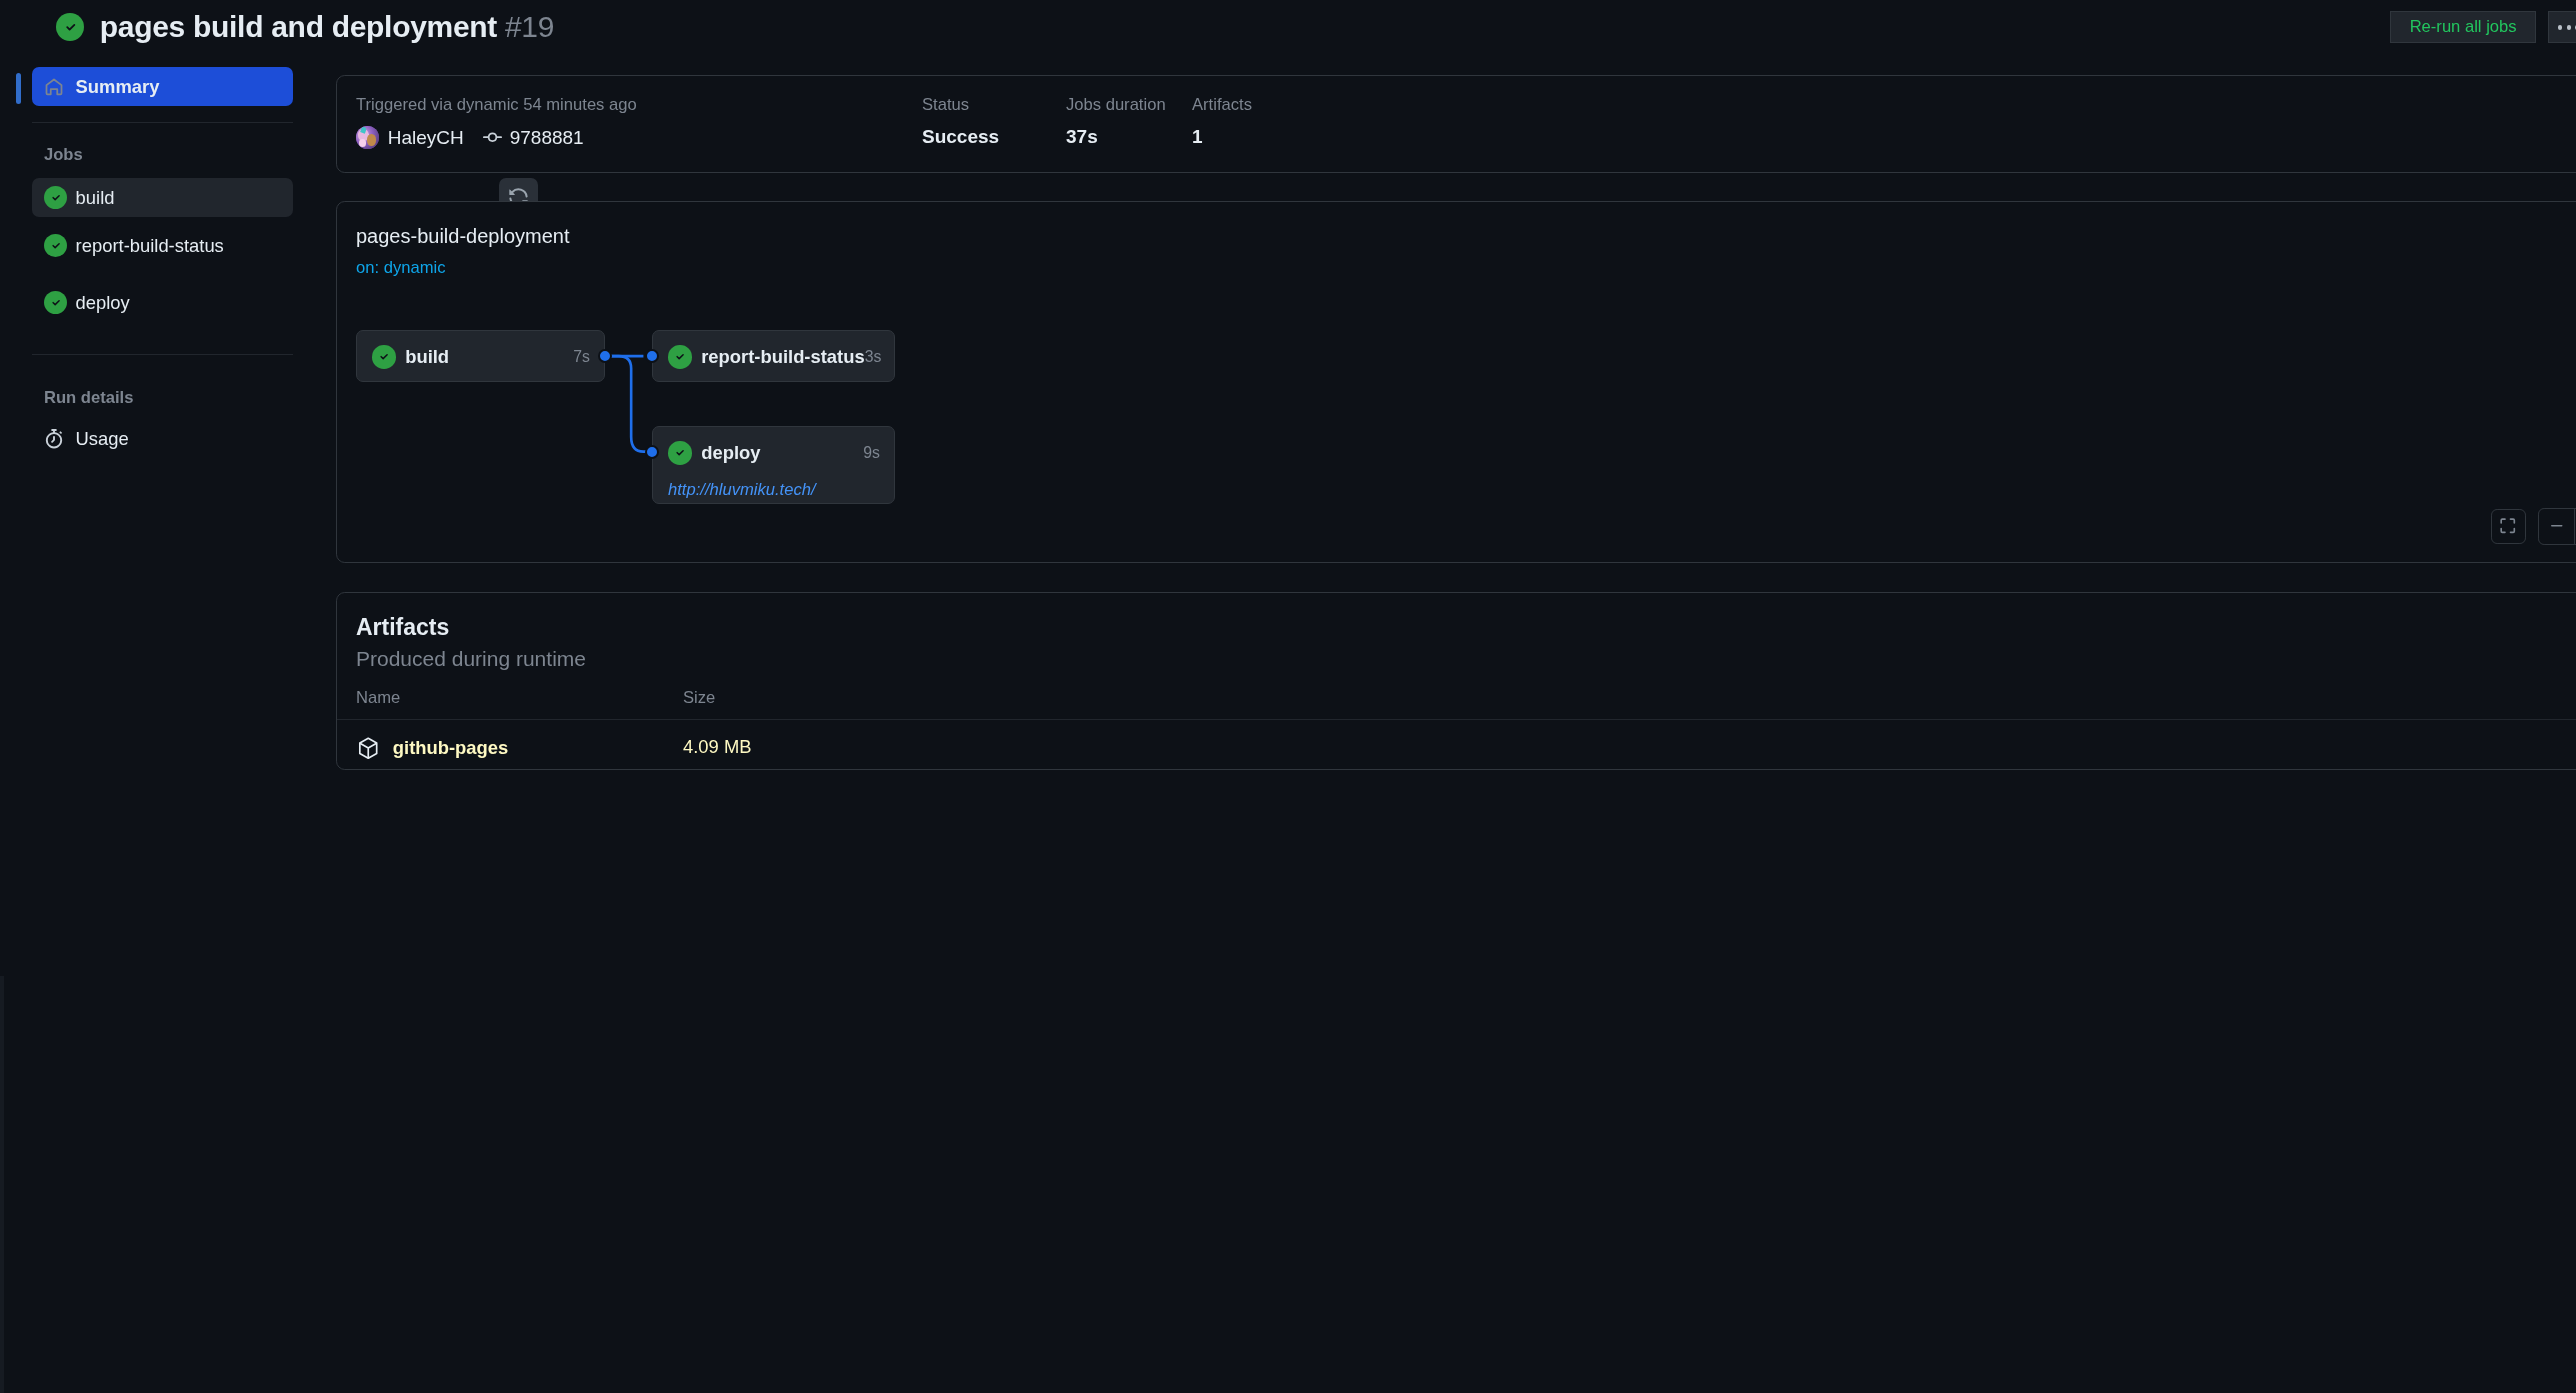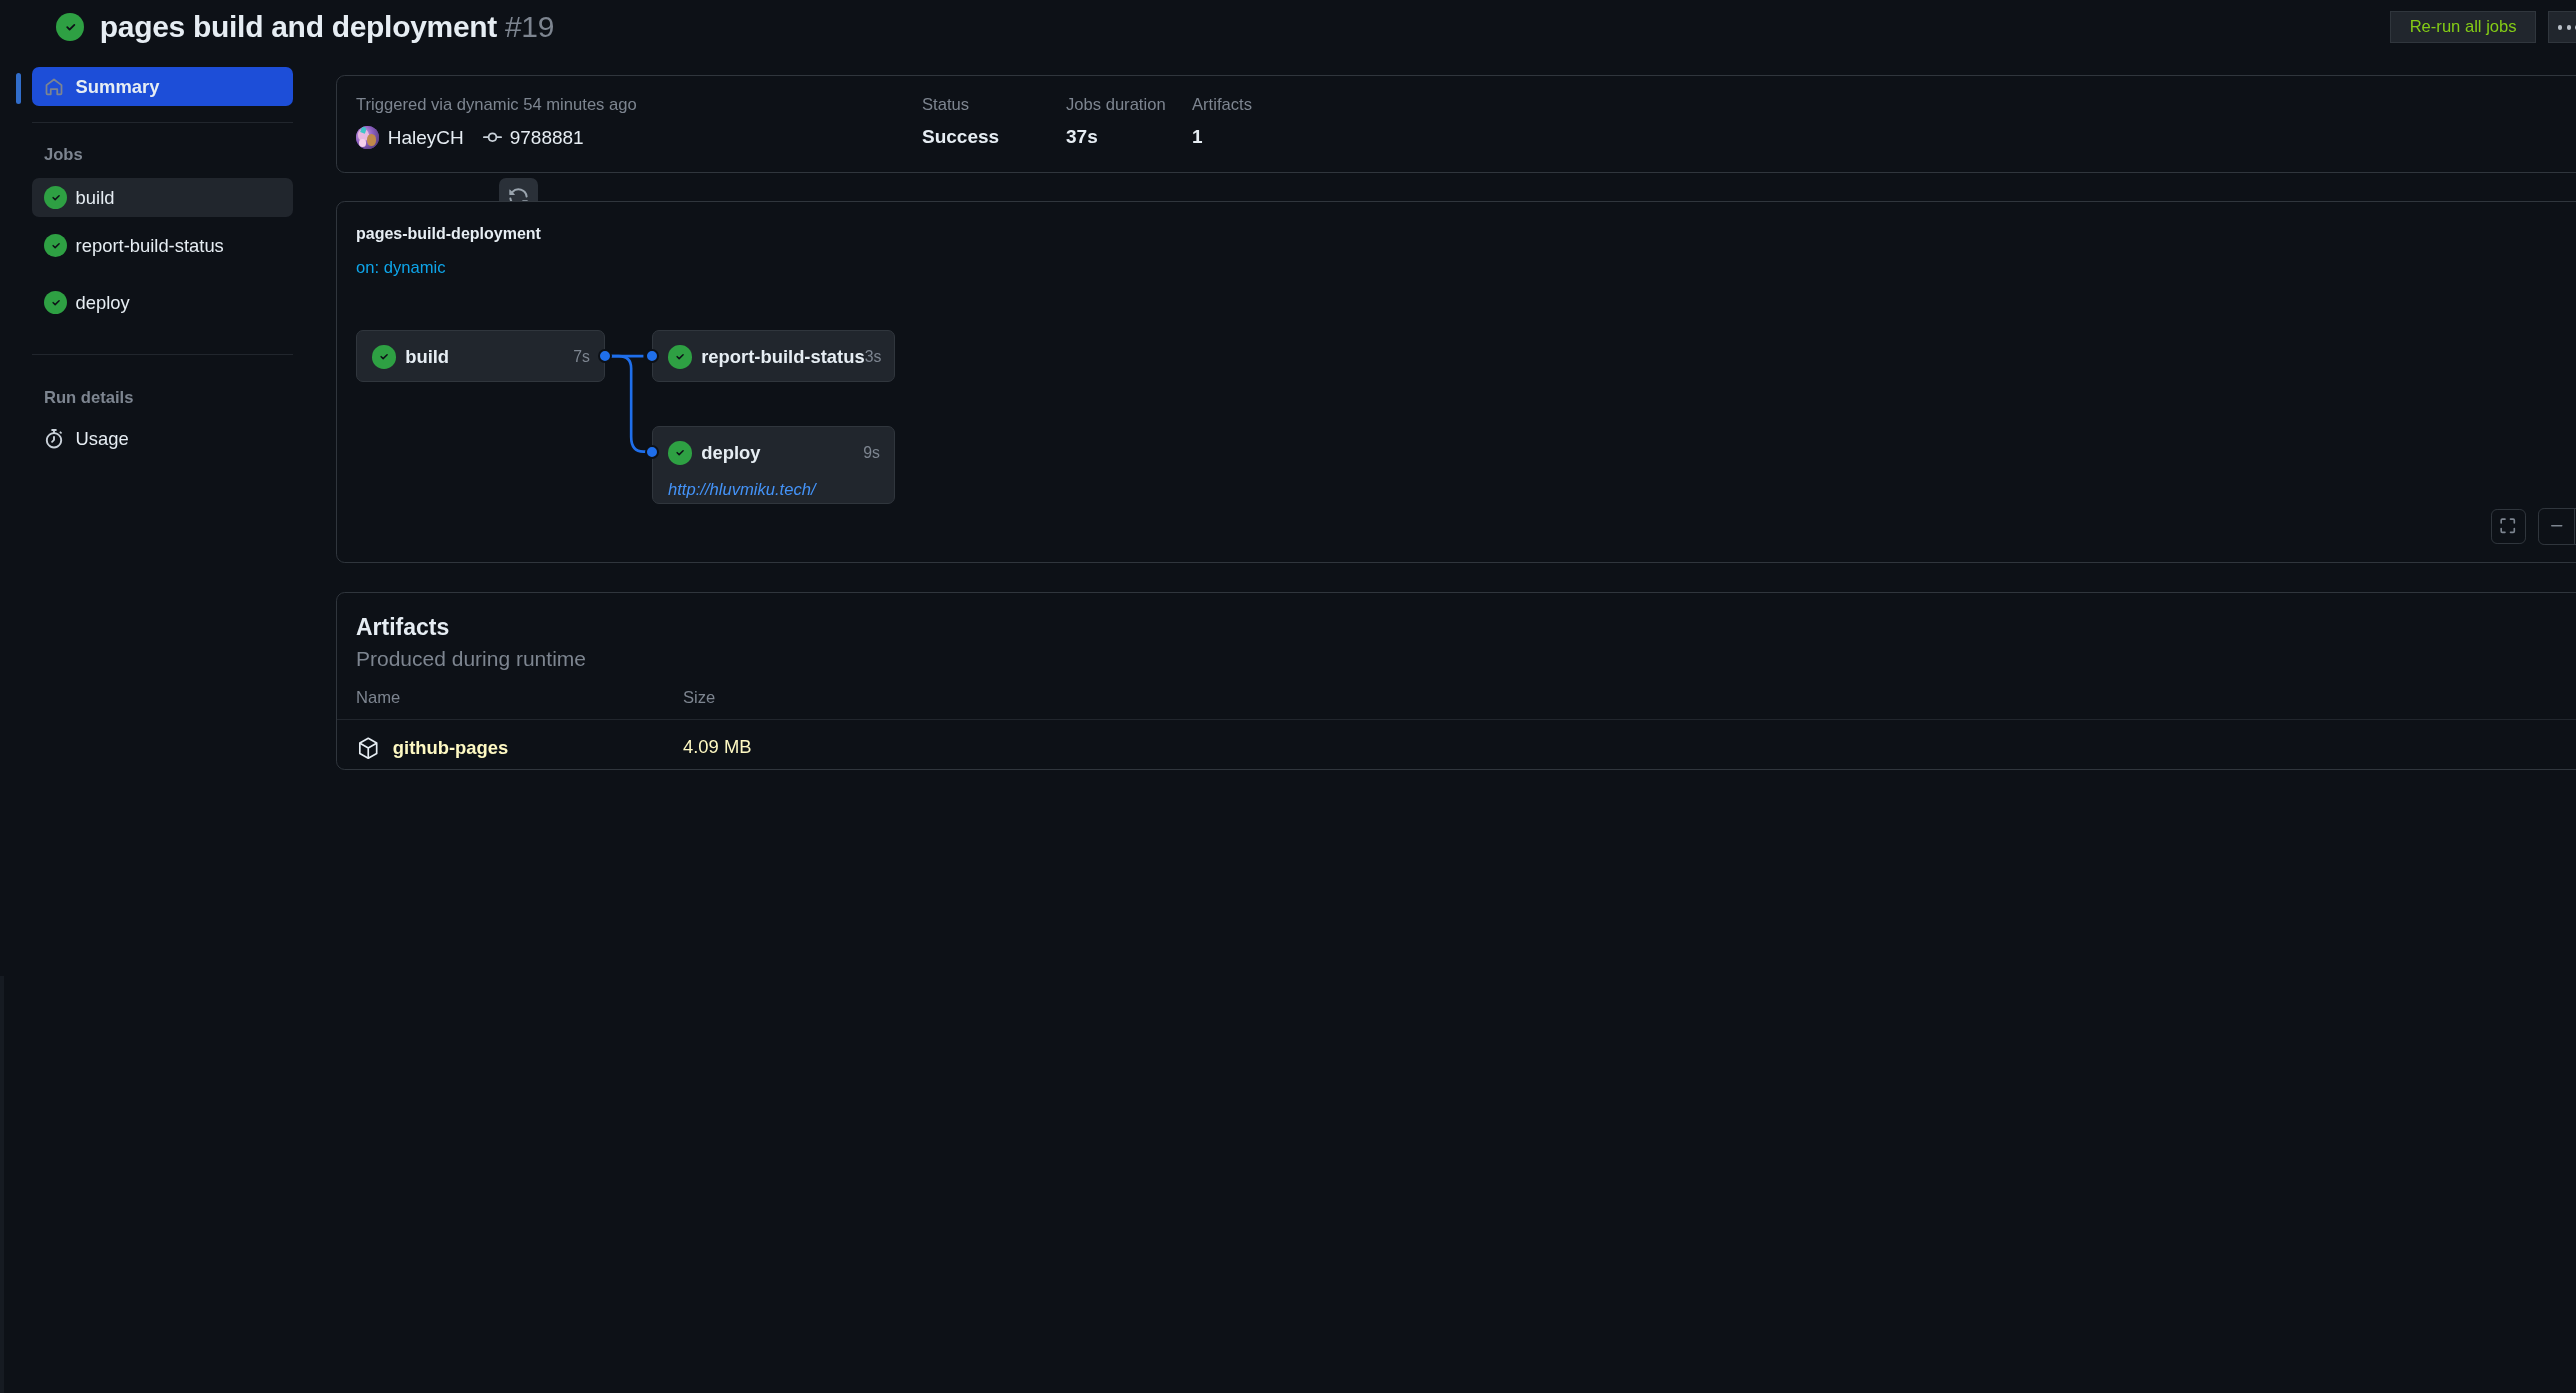--- a/index.html
+++ b/index.html
@@ -70,21 +70,21 @@
     right: 0; top: 11.4px;
     display: flex;
     align-items: center;
     gap: 12.3px;
   }
   .btn {
     height: 32px;
     border: 0.9px solid #30363d;
     border-radius: 0;
     background: #21262d;
-    color: #84cc16;
+    color: #22c55e;
     font-size: 16.6px;
     font-family: "Liberation Sans", sans-serif;
     font-weight: 400;
     padding: 0 18.4px;
     display: flex;
     align-items: center;
     cursor: pointer;
     white-space: nowrap;
   }
   .btn-kebab {
@@ -230,22 +230,22 @@
   }
 
   
   #graph-card {
     left: 0; top: 147px;
     width: 2294px; height: 362px;
   }
   .graph-title {
     position: absolute;
     left: 19px; top: 23px;
-    font-size: 16px;
-    font-weight: 700;
+    font-size: 20px;
+    font-weight: 400;
     color: #e6edf3;
   }
   .graph-sub {
     position: absolute;
     left: 19px; top: 56px;
     font-size: 16.6px;
     color: #0ea5e9;
   }
 
   .node {

